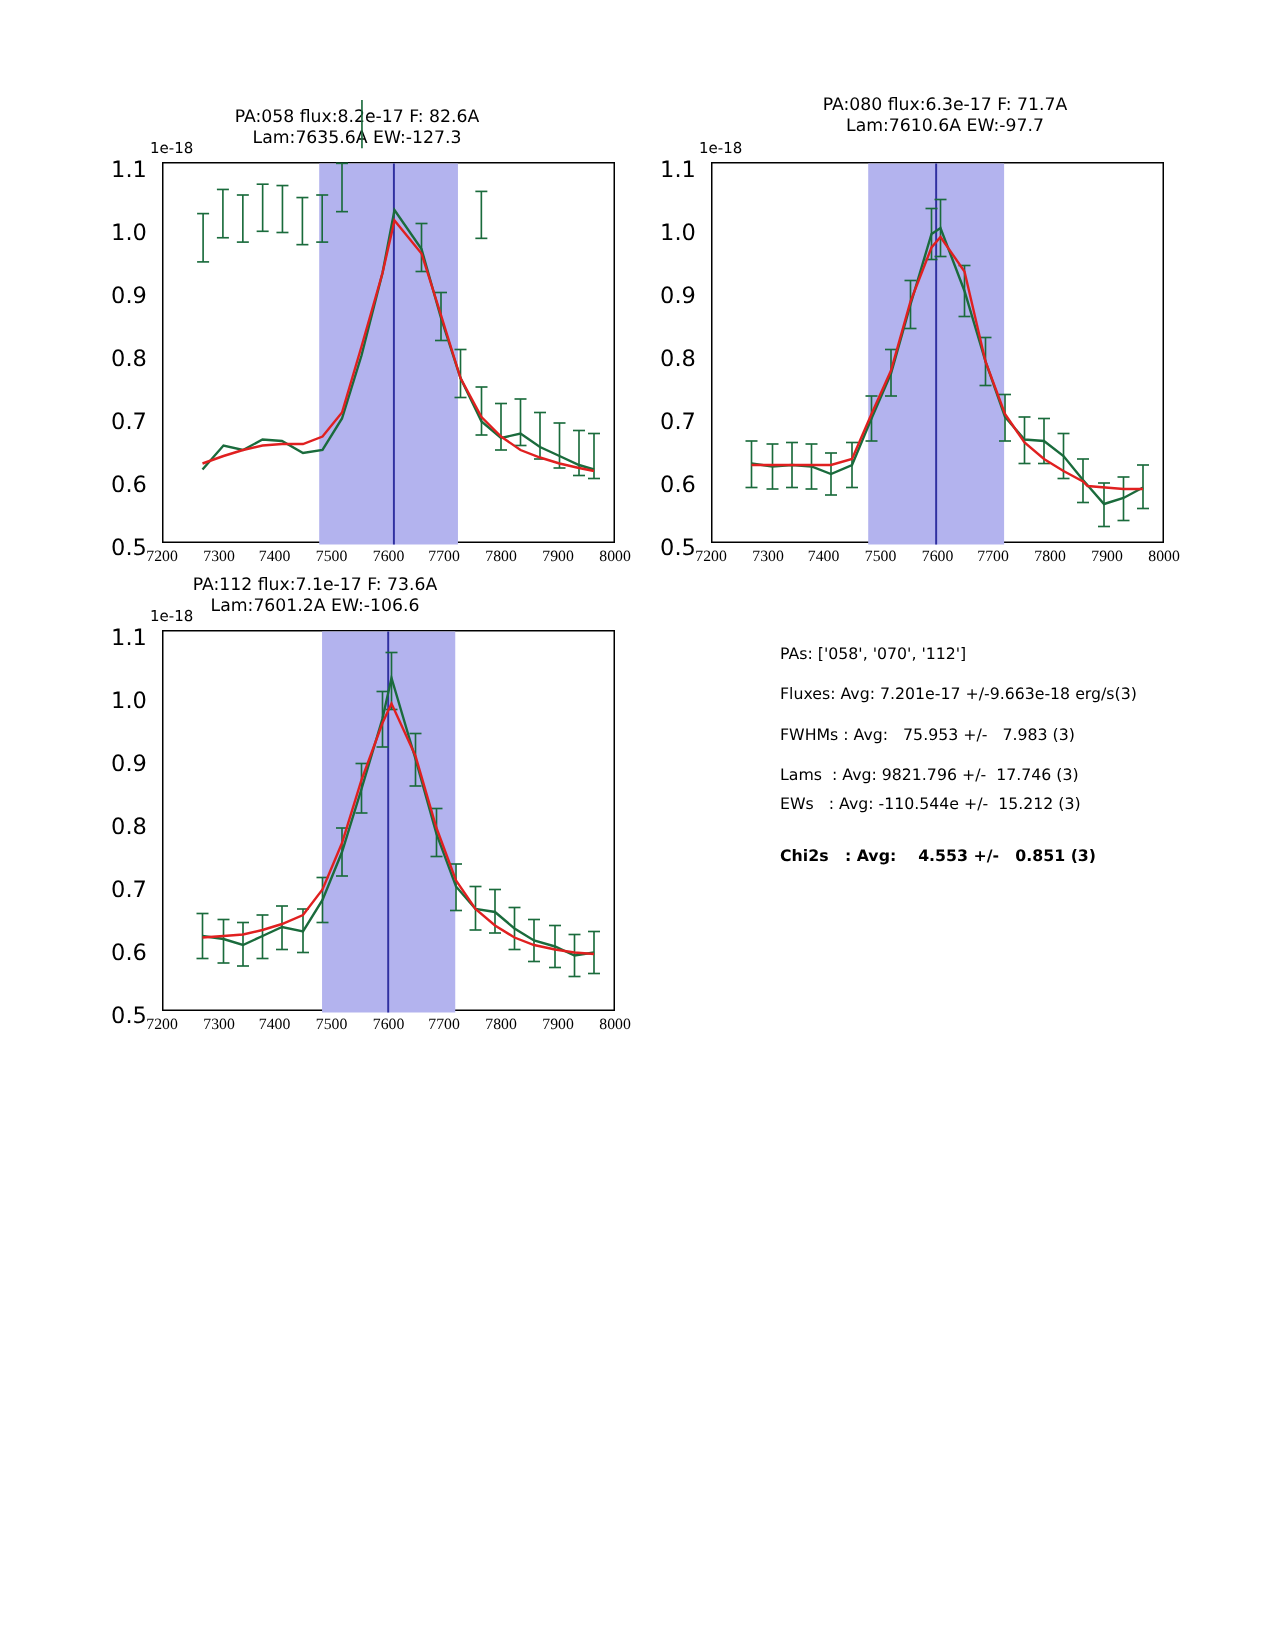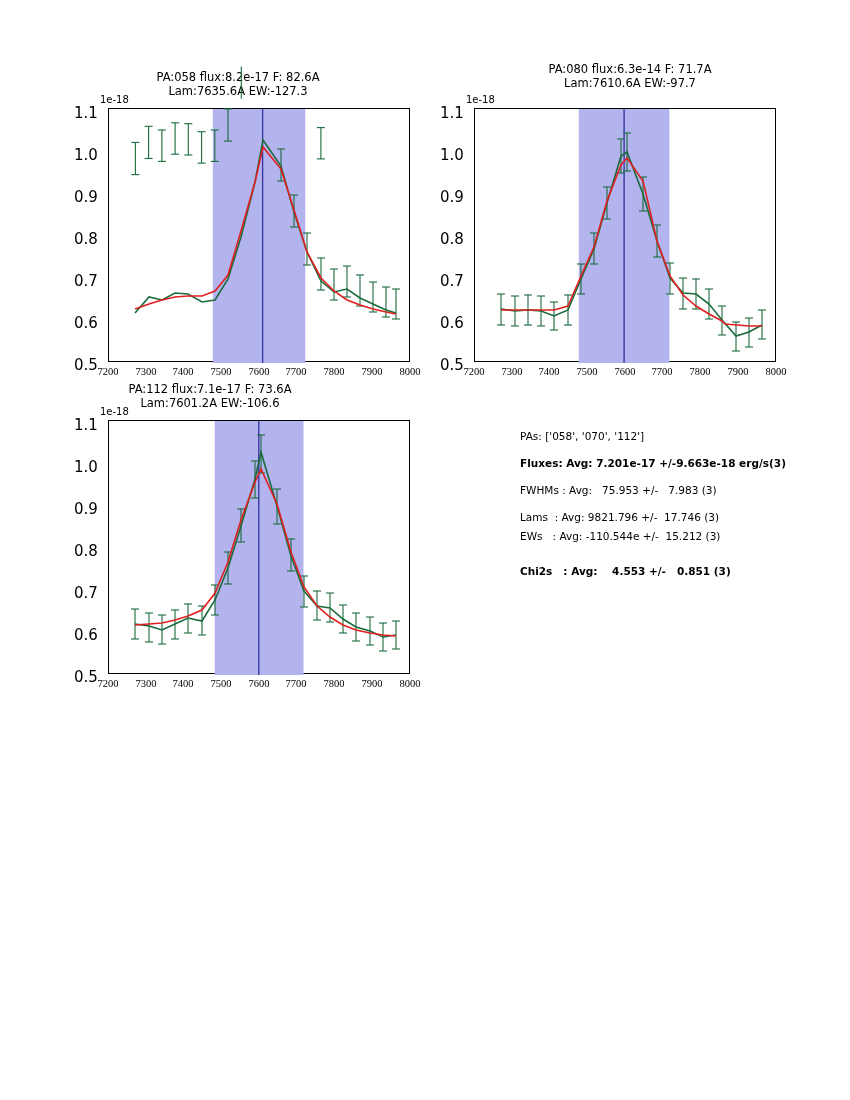--- a/index.html
+++ b/index.html
@@ -116,21 +116,21 @@
   <div class="xtick" style="left:163px;top:366px;width:40px;">7400</div>
   <div class="xtick" style="left:201px;top:366px;width:40px;">7500</div>
   <div class="xtick" style="left:239px;top:366px;width:40px;">7600</div>
   <div class="xtick" style="left:276px;top:366px;width:40px;">7700</div>
   <div class="xtick" style="left:314px;top:366px;width:40px;">7800</div>
   <div class="xtick" style="left:352px;top:366px;width:40px;">7900</div>
   <div class="xtick" style="left:390px;top:366px;width:40px;">8000</div>
 </div>
 
 <div class="panel" style="left:420px;top:0px;width:430px;height:400px;">
-  <div class="panel-title" style="left:0;top:62px;width:420px;">PA:080 flux:6.3e-14 F: 71.7A
+  <div class="panel-title" style="left:0;top:62px;width:420px;">PA:080 flux:6.3e-17 F: 71.7A
 Lam:7610.6A EW:-97.7</div>
   <div class="exp-label" style="left:46px;top:94px;">1e-18</div>
   <div class="plot-area" style="left:54px;top:108px;width:302px;height:254px;">
     <svg width="302" height="254" viewBox="0 0 302 254">
       <rect x="103.8" y="0" width="90.6" height="254" fill="#b3b3ee"></rect>
       <line x1="149.1" y1="0" x2="149.1" y2="254" stroke="#3030a0" stroke-width="1.3"></line>
       <g stroke="#1a6b3c" stroke-width="1.1" fill="none">
         <line x1="26" y1="185" x2="26" y2="216"></line>
           <line x1="22" y1="185" x2="30" y2="185"></line>
           <line x1="22" y1="216" x2="30" y2="216"></line>
@@ -307,18 +307,18 @@
   <div class="xtick" style="left:201px;top:366px;width:40px;">7500</div>
   <div class="xtick" style="left:239px;top:366px;width:40px;">7600</div>
   <div class="xtick" style="left:276px;top:366px;width:40px;">7700</div>
   <div class="xtick" style="left:314px;top:366px;width:40px;">7800</div>
   <div class="xtick" style="left:352px;top:366px;width:40px;">7900</div>
   <div class="xtick" style="left:390px;top:366px;width:40px;">8000</div>
 </div>
 
 <div style="position:absolute;left:520px;top:430px;width:320px;">
   <div class="stats" style="position:relative;top:0px;">PAs: ['058', '070', '112']</div>
-  <div class="stats" style="position:relative;top:15px;font-weight:bold;">Fluxes: Avg: 7.201e-17 +/-9.663e-18 erg/s(3)</div>
+  <div class="stats" style="position:relative;top:15px;">Fluxes: Avg: 7.201e-17 +/-9.663e-18 erg/s(3)</div>
   <div class="stats" style="position:relative;top:30px;">FWHMs : Avg:   75.953 +/-   7.983 (3)</div>
   <div class="stats" style="position:relative;top:45px;">Lams  : Avg: 9821.796 +/-  17.746 (3)</div>
   <div class="stats" style="position:relative;top:52px;">EWs   : Avg: -110.544e +/-  15.212 (3)</div>
   <div class="stats" style="position:relative;top:75px;font-weight:bold;">Chi2s   : Avg:    4.553 +/-   0.851 (3)</div>
 </div>
 
 </body></html>

